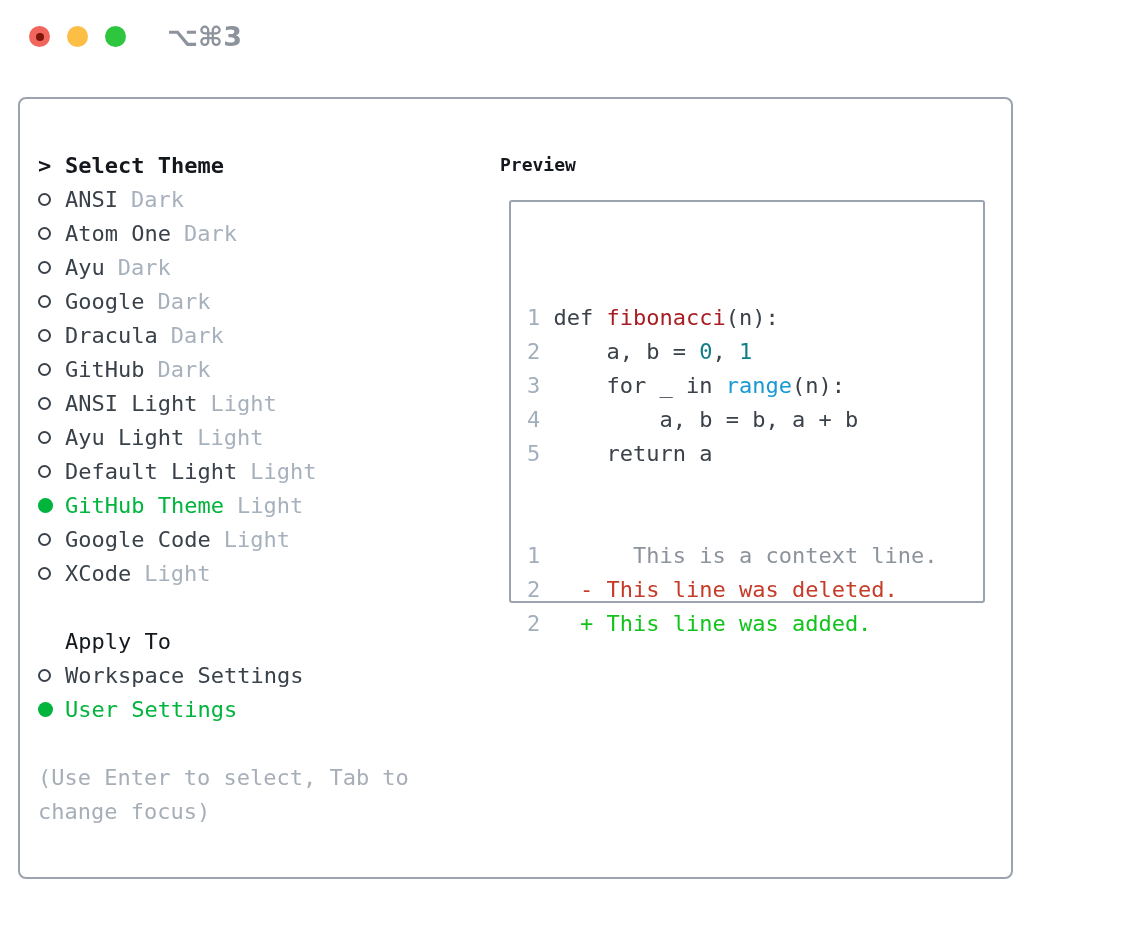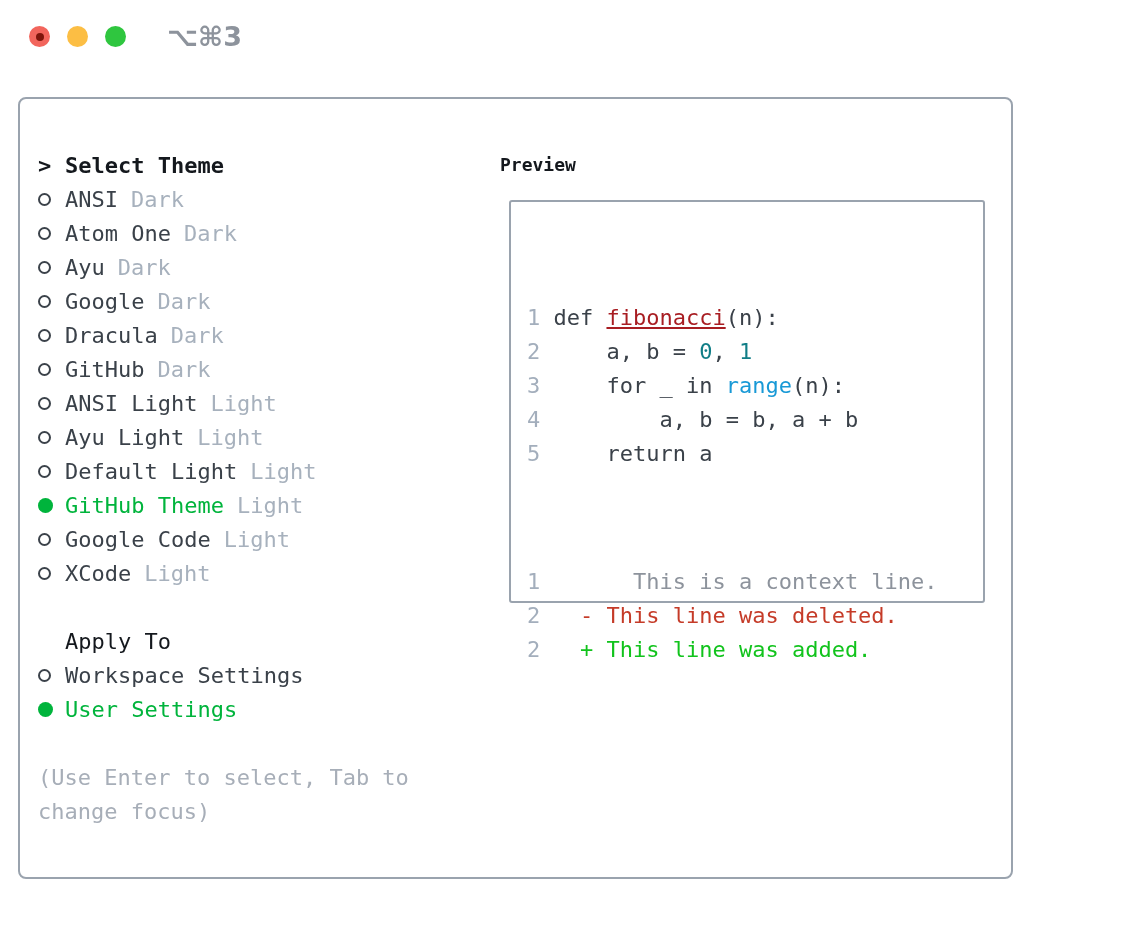--- a/index.html
+++ b/index.html
@@ -70,23 +70,23 @@
     position:absolute;left:480px;top:49px;height:34px;line-height:34px;
     font-size:18px;font-weight:bold;color:var(--header);
   }
   .preview-box{
     position:absolute;left:489px;top:101px;width:476px;height:403px;
     border:2px solid var(--border);border-radius:3px;background:#fff;
   }
   .code{position:absolute;left:16px;top:49px;font-size:22px;white-space:pre;}
   .pline{height:34px;line-height:34px;}
   .lnum{display:inline-block;width:2ch;color:var(--line-number);white-space:pre;}
-  .diff-block{margin-top:44px;}
+  .diff-block{margin-top:18px;}
   .tok-code{color:var(--code-text);}
-  .tok-func{color:var(--syntax-function);text-decoration:underline;}
+  .tok-func{color:var(--syntax-function);}
   .tok-builtin{color:var(--syntax-builtin);}
   .tok-num{color:var(--syntax-number);}
   .tok-context{color:var(--context);}
   .tok-deleted{color:var(--diff-deleted);}
   .tok-added{color:var(--diff-added);}
 </style>
 </head>
 <body>
 
 <div class="window">

